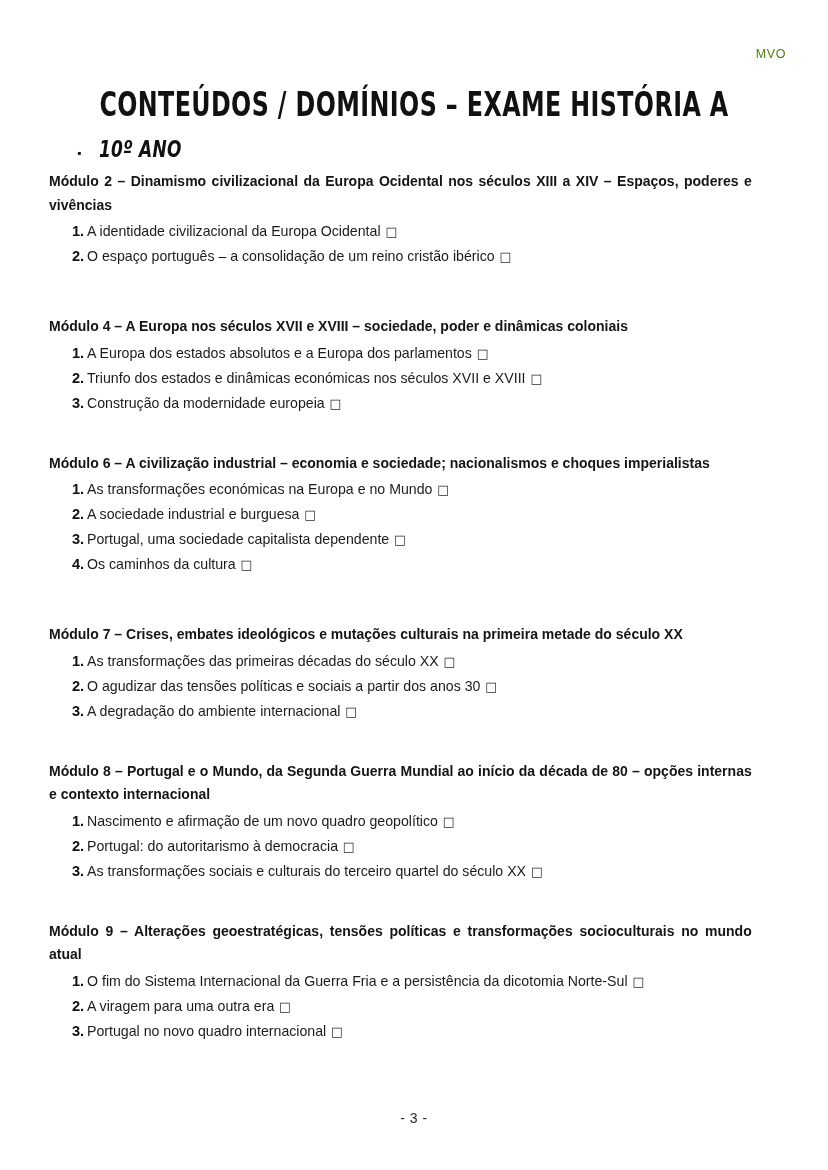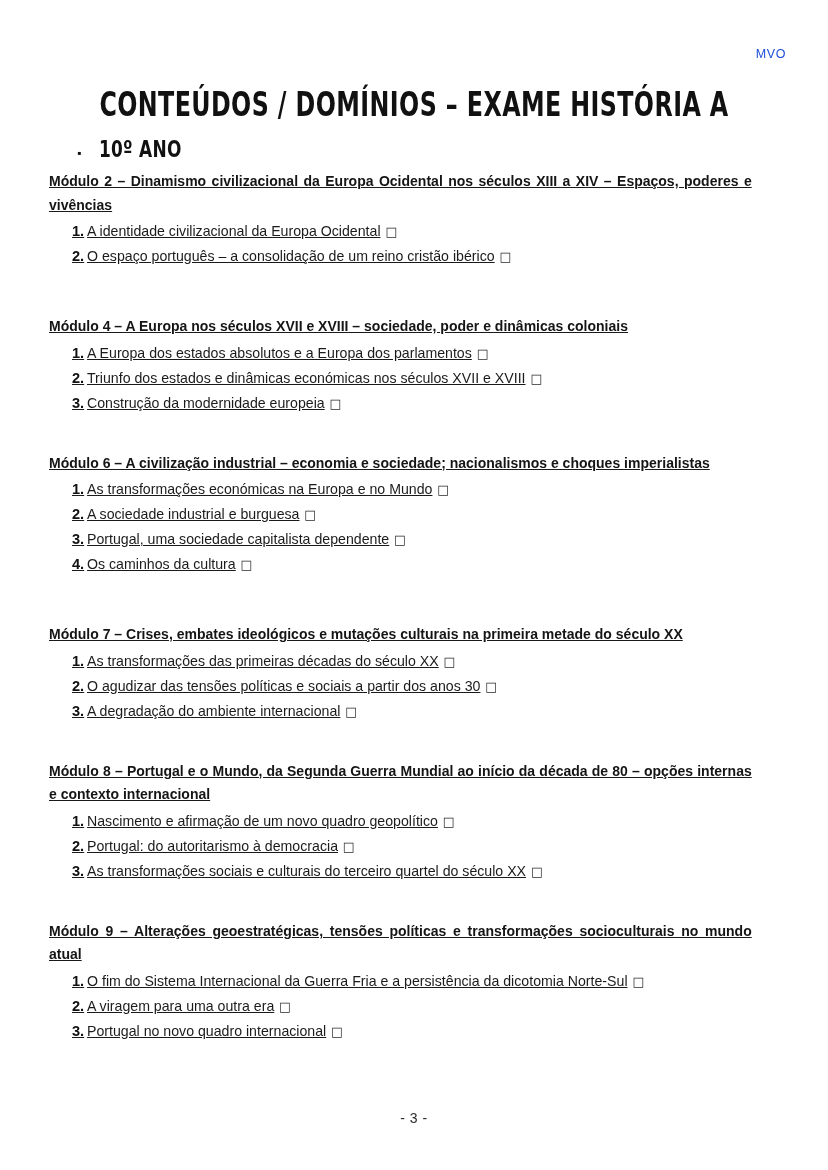--- a/index.html
+++ b/index.html
@@ -24,21 +24,21 @@
     box-sizing: border-box;
   }
 
   
   .watermark {
     position: absolute;
     top: 47px;
     right: 42px;
     font-size: 12.5px;
     letter-spacing: 0.6px;
-    color: #1d4ed8;
+    color: #4d7c0f;
     font-family: "Liberation Sans", sans-serif;
     user-select: none;
   }
 
   
   .doc-title {
     position: absolute;
     top: 64px;
     left: 0;
     width: 828px;
@@ -68,20 +68,21 @@
   .year-block + .year-block {
     margin-top: 46px;
   }
 
   
   .year-heading {
     display: flex;
     align-items: baseline;
     margin: 0 0 4px 0;
     padding-left: 28px;
+    font-style: italic;
   }
   .year-bullet {
     width: 22px;
     flex: 0 0 22px;
     color: #111111;
     font-size: 15px;
     line-height: 26px;
   }
   .year-bullet.square::before { content: "\25AA"; font-size: 12px; }
   .year-bullet.round::before  { content: "\2022"; font-size: 15px; }
@@ -95,21 +96,20 @@
     color: #111111;
     transform: scaleX(0.82);
     transform-origin: left center;
     display: inline-block;
     white-space: nowrap;
   }
 
   
   .module {
     margin-top: 0;
-    text-decoration: underline;
   }
   .module + .module {
     margin-top: 36px;
   }
   .module-title {
     font-weight: 700;
     font-size: 14.6px;
     line-height: 23.5px;
     text-align: justify;
     text-justify: inter-word;

